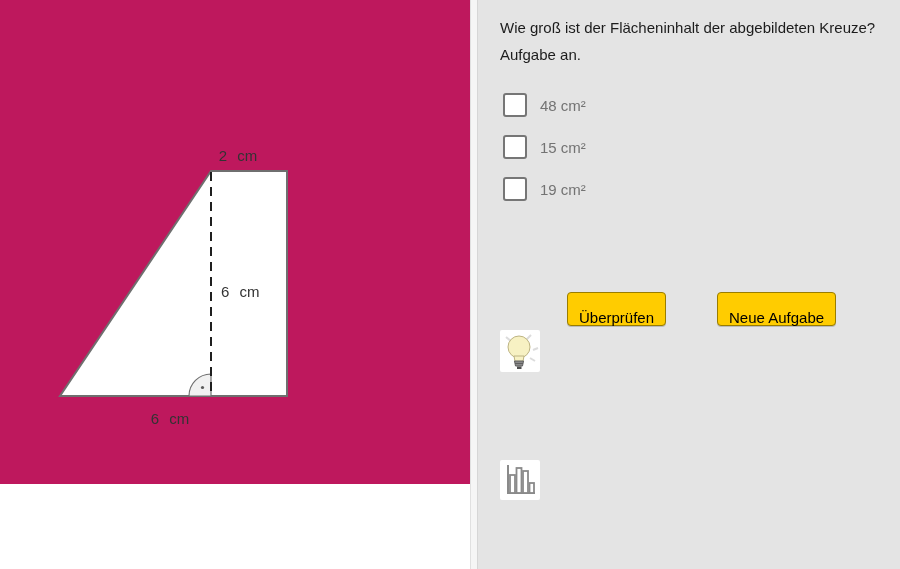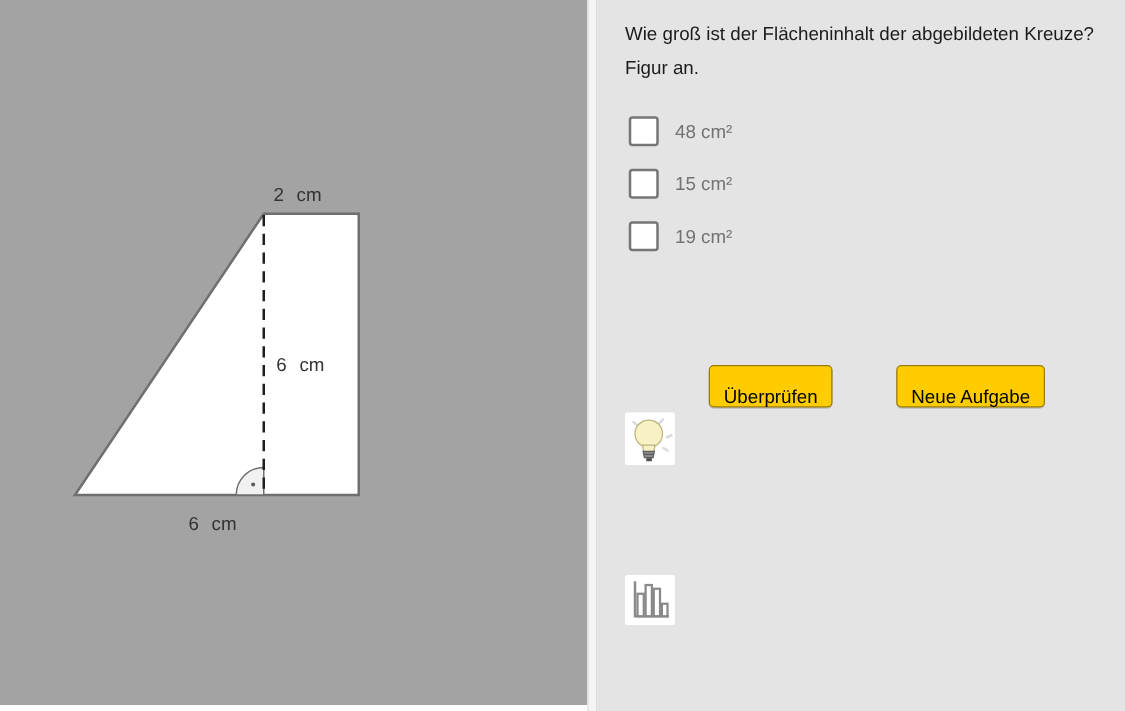--- a/index.html
+++ b/index.html
@@ -11,22 +11,22 @@
     height: 569px;
     overflow: hidden;
     font-family: "Liberation Sans", sans-serif;
     background: #ffffff;
   }
 
   
   .canvas {
     position: absolute;
     left: 0; top: 0;
-    width: 470px; height: 564px;
-    background: #a3a3a3;
+    width: 470px; height: 484px;
+    background: #be185d;
   }
   .canvas svg { display: block; }
   .shape { fill: #ffffff; stroke: #6f6f6f; stroke-width: 2; }
   .angle-marker { fill: #f1f1f1; stroke: #6f6f6f; stroke-width: 1.2; }
   .angle-dot { fill: #5a5a5a; }
   .dash-line { stroke: #1f1f1f; stroke-width: 2; stroke-dasharray: 9 6; }
   .fig-label {
     font-family: "Liberation Sans", sans-serif;
     font-size: 15px;
     fill: #333333;
@@ -134,21 +134,21 @@
       <text class="fig-label" x="170" y="424" text-anchor="middle">6 cm</text>
     </svg>
   </div>
 
   <div class="splitter"></div>
 
   <div class="panel">
 
     <div class="question">
       <div>Wie groß ist der Flächeninhalt der abgebildeten Kreuze?</div>
-      <div>Figur an.</div>
+      <div>Aufgabe an.</div>
     </div>
 
     <div class="options">
       <div class="opt-row">
         <span class="checkbox"></span>
         <span class="opt-label">48 cm²</span>
       </div>
       <div class="opt-row">
         <span class="checkbox"></span>
         <span class="opt-label">15 cm²</span>

